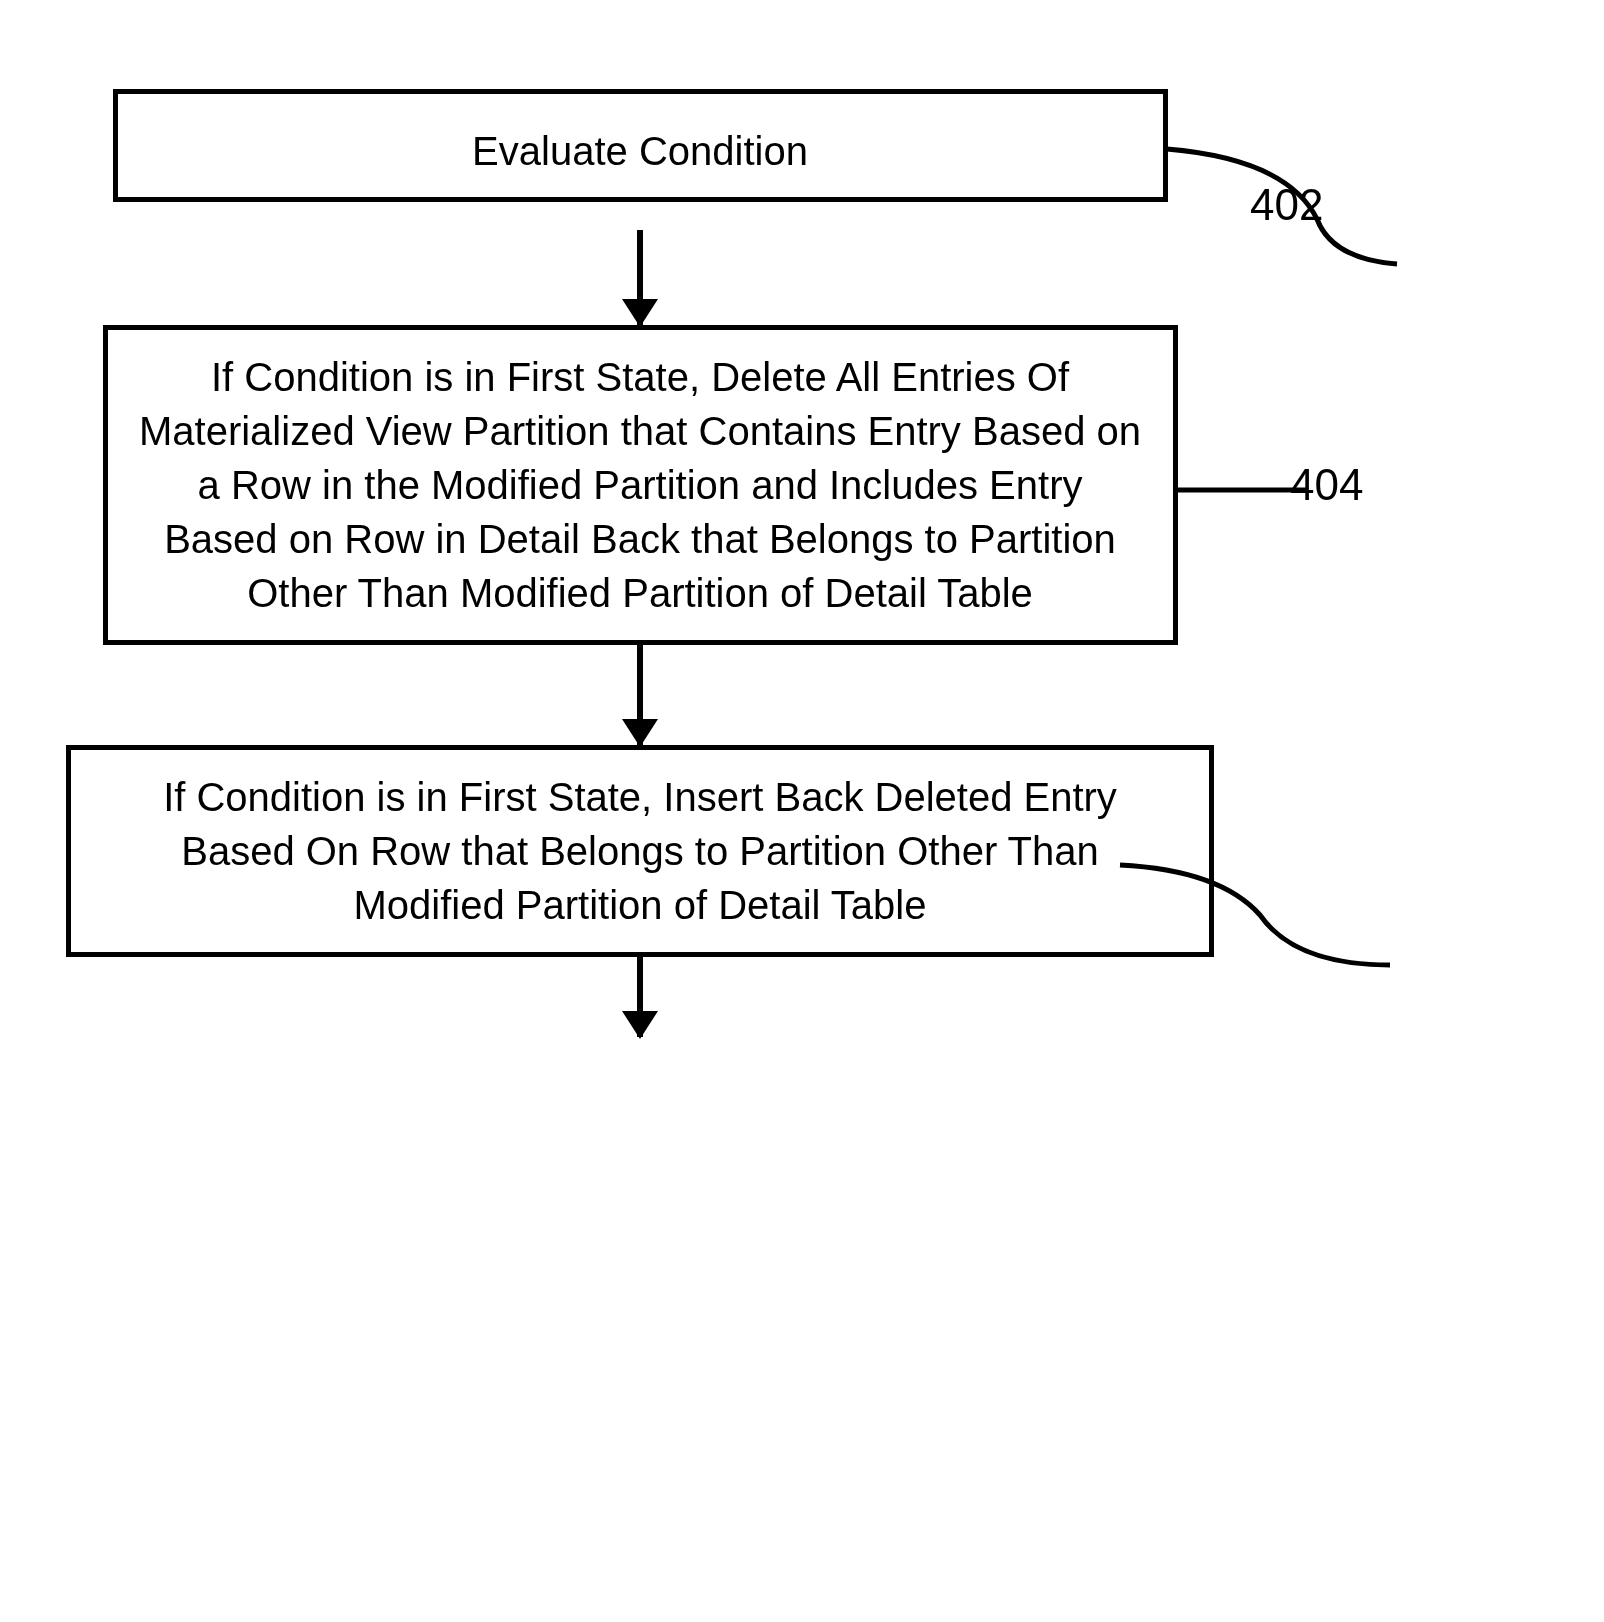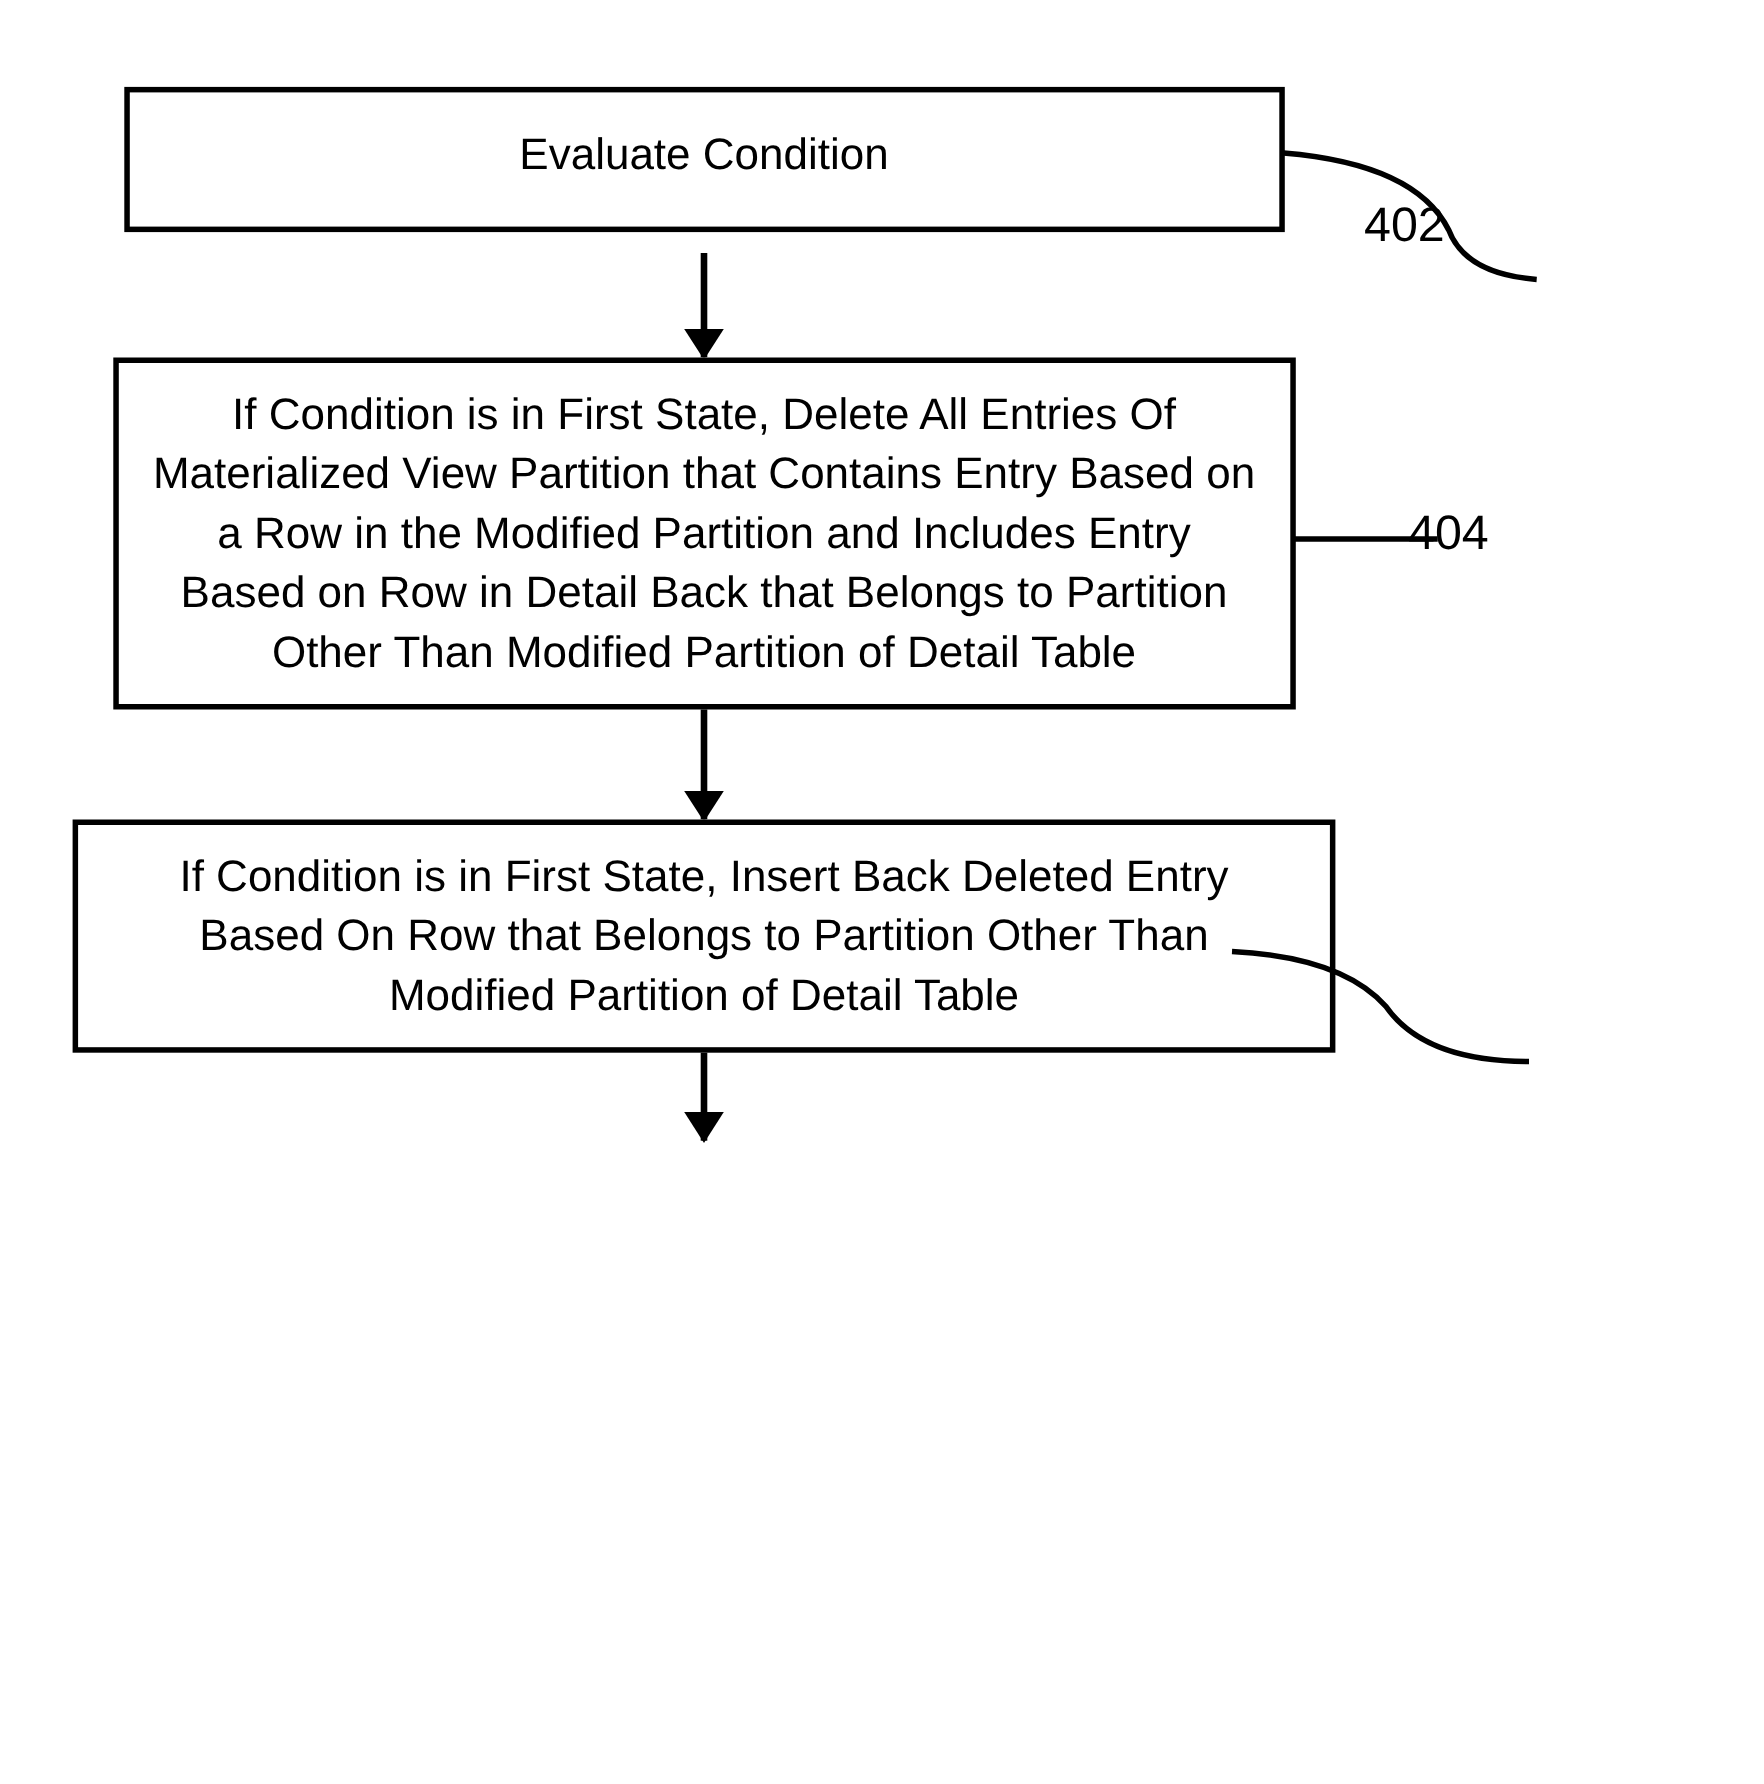--- a/index.html
+++ b/index.html
@@ -26,33 +26,34 @@
       width: 1200px;
       display: flex;
       justify-content: center;
       position: relative;
     }
     .label-col {
       width: 300px;
       position: relative;
       display: flex;
       align-items: center;
+      margin-left: 10px;
     }
     .box {
       border: 5px solid #000;
       background: #fff;
       text-align: center;
       padding: 20px 30px;
       font-size: 40px;
       line-height: 1.35;
     }
     .box-1 {
       width: 1055px;
       padding-top: 30px;
-      padding-bottom: 38px;
+      padding-bottom: 19px;
     }
     .box-2 {
       width: 1075px;
     }
     .box-3 {
       width: 1148px;
     }
     .box-4 {
       width: 1080px;
     }

